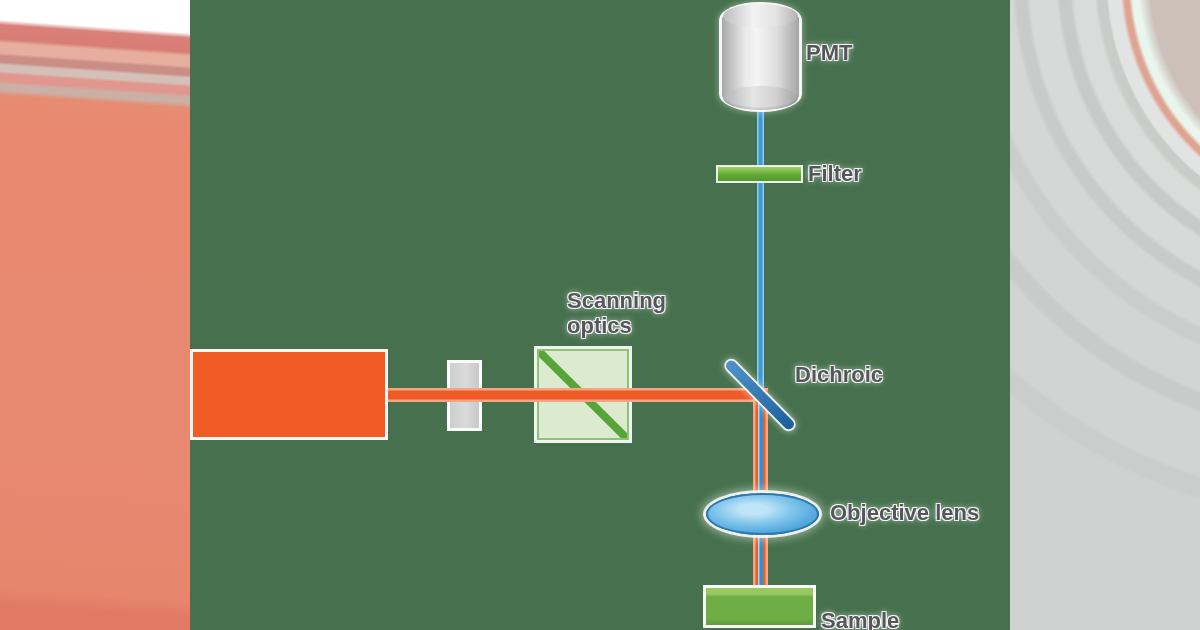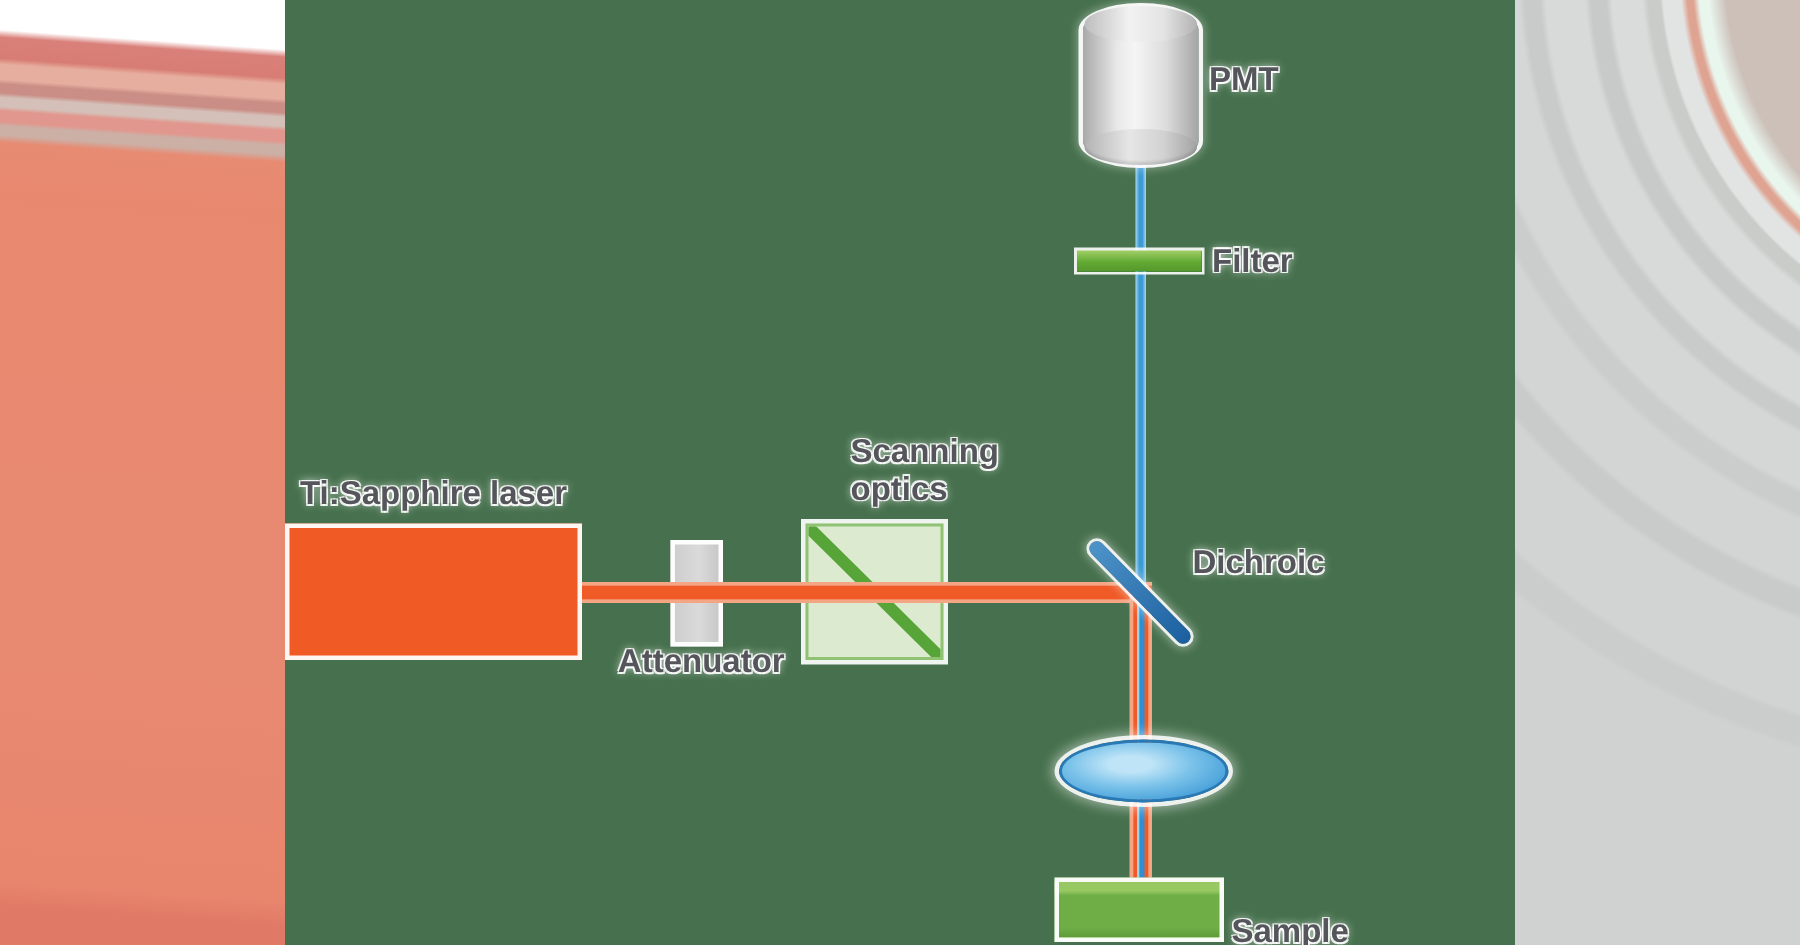--- a/index.html
+++ b/index.html
@@ -171,26 +171,25 @@
     <div class="attenuator"></div>
     <div class="scanbox">
       <div class="diag"></div>
     </div>
     <div class="dichroic"></div>
     <div class="lens"></div>
     <div class="sample"></div>
 
     <div class="lbl pmt-lbl">PMT</div>
     <div class="lbl filter-lbl">Filter</div>
-    <div class="lbl laser-lbl">Ti:Sapphire laser</div>
-    <div class="lbl atten-lbl">Attenuator</div>
     <div class="lbl scan-lbl">
       <span>Scanning</span>
         <br>
       <span>optics</span>
     </div>
     <div class="lbl dichroic-lbl">
       <span>Dichroic</span>
     </div>
+    <div class="lbl objective-lbl">Objective lens</div>
     <div class="lbl sample-lbl">Sample</div>
 
   </div>
 </div>
 
 </body></html>

